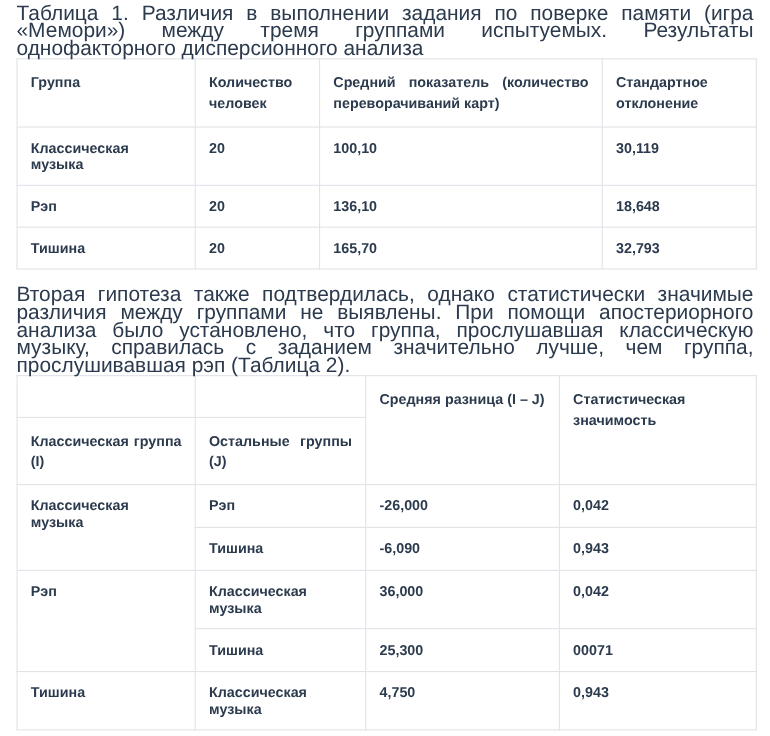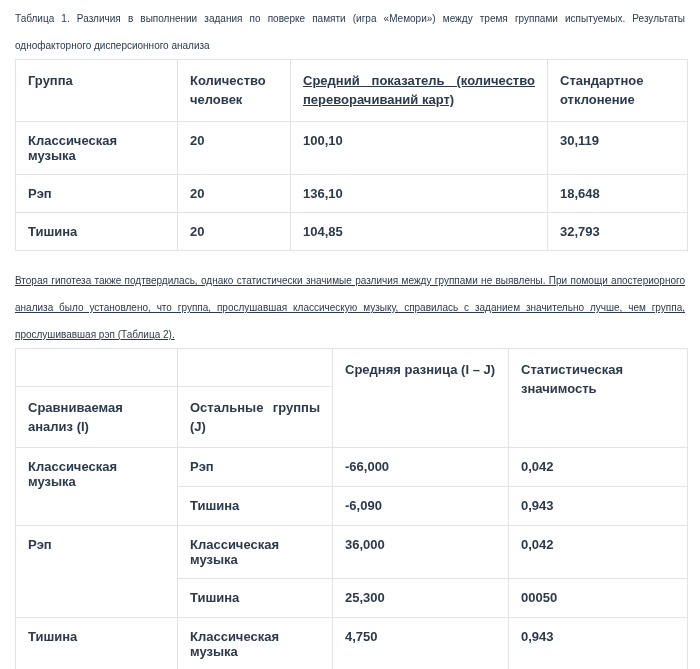--- a/index.html
+++ b/index.html
@@ -14,27 +14,27 @@
     height: 669px;
     background: var(--background);
     color: var(--text);
     font-family: "Liberation Sans", "DejaVu Sans", sans-serif;
     overflow: hidden;
   }
   .doc { padding: 5px 15px 0 15px; width: 700px; }
 
   p.text-block {
     margin: 0;
-    font-size: 10px;
-    line-height: 27px;
+    font-size: 19px;
+    line-height: 16px;
     text-align: justify;
     color: var(--text);
   }
   .caption-1 { margin-bottom: 6px; }
-  .body-par  { margin-bottom: 9px; text-decoration: underline; }
+  .body-par  { margin-bottom: 9px; }
   .caption-2 { margin-bottom: 8px; }
 
   table {
     border-collapse: collapse;
     table-layout: fixed;
     width: 672px;
     background: var(--background);
   }
   .table-1 { margin-bottom: 16px; border-radius: 32px; }
   td, th {
@@ -54,21 +54,21 @@
 
   .table-2 td { line-height: 19px; }
   .t2-h1 { height: 38px; }
   .t2-h2 { height: 56px; }
   .t2-drow { height: 39px; }
   .t2-drow td { line-height: 15px; }
   .t2-drow td.group-cell { line-height: 15px; }
 
   
   .t1-c1 { width: 162px; } .t1-c2 { width: 113px; }
-  .t1-c3 { width: 257px; text-decoration: underline; } .t1-c4 { width: 140px; }
+  .t1-c3 { width: 257px; } .t1-c4 { width: 140px; }
   .t2-c1 { width: 162px; } .t2-c2 { width: 155px; }
   .t2-c3 { width: 176px; } .t2-c4 { width: 179px; margin-top: 23px; }
 </style>
 </head>
 <body>
 
 <div class="doc">
 
   <p class="text-block caption-1">Таблица 1. Различия в выполнении задания по поверке памяти (игра «Мемори») между тремя группами испытуемых. Результаты однофакторного дисперсионного анализа</p>
 
@@ -90,64 +90,64 @@
       </tr>
       <tr class="t1-drow">
         <td>Рэп</td>
         <td>20</td>
         <td>136,10</td>
         <td>18,648</td>
       </tr>
       <tr class="t1-drow">
         <td>Тишина</td>
         <td>20</td>
-        <td>104,85</td>
+        <td>165,70</td>
         <td>32,793</td>
       </tr>
     </tbody>
   </table>
 
   <p class="text-block body-par">Вторая гипотеза также подтвердилась, однако статистически значимые различия между группами не выявлены. При помощи апостериорного анализа было установлено, что группа, прослушавшая классическую музыку, справилась с заданием значительно лучше, чем группа, прослушивавшая рэп (Таблица 2).</p>
 
 
   <table class="table-2">
     <thead>
       <tr class="t2-h1">
         <td class="t2-c1"></td>
         <td class="t2-c2"></td>
         <td class="t2-c3" rowspan="2">Средняя разница (I – J)</td>
         <td class="t2-c4" rowspan="2">Статистическая значимость</td>
       </tr>
       <tr class="t2-h2">
-        <td>Сравниваемая анализ (I)</td>
+        <td>Классическая группа (I)</td>
         <td>Остальные группы (J)</td>
       </tr>
     </thead>
     <tbody>
       <tr class="t2-drow">
         <td class="group-cell" rowspan="2">Классическая музыка</td>
         <td>Рэп</td>
-        <td>-66,000</td>
+        <td>-26,000</td>
         <td>0,042</td>
       </tr>
       <tr class="t2-drow">
         <td>Тишина</td>
         <td>-6,090</td>
         <td>0,943</td>
       </tr>
       <tr class="t2-drow">
         <td class="group-cell" rowspan="2">Рэп</td>
         <td>Классическая музыка</td>
         <td>36,000</td>
         <td>0,042</td>
       </tr>
       <tr class="t2-drow">
         <td>Тишина</td>
         <td>25,300</td>
-        <td>00050</td>
+        <td>00071</td>
       </tr>
       <tr class="t2-drow">
         <td class="group-cell" rowspan="2">Тишина</td>
         <td>Классическая музыка</td>
         <td>4,750</td>
         <td>0,943</td>
       </tr>
 
     </tbody>
   </table>

